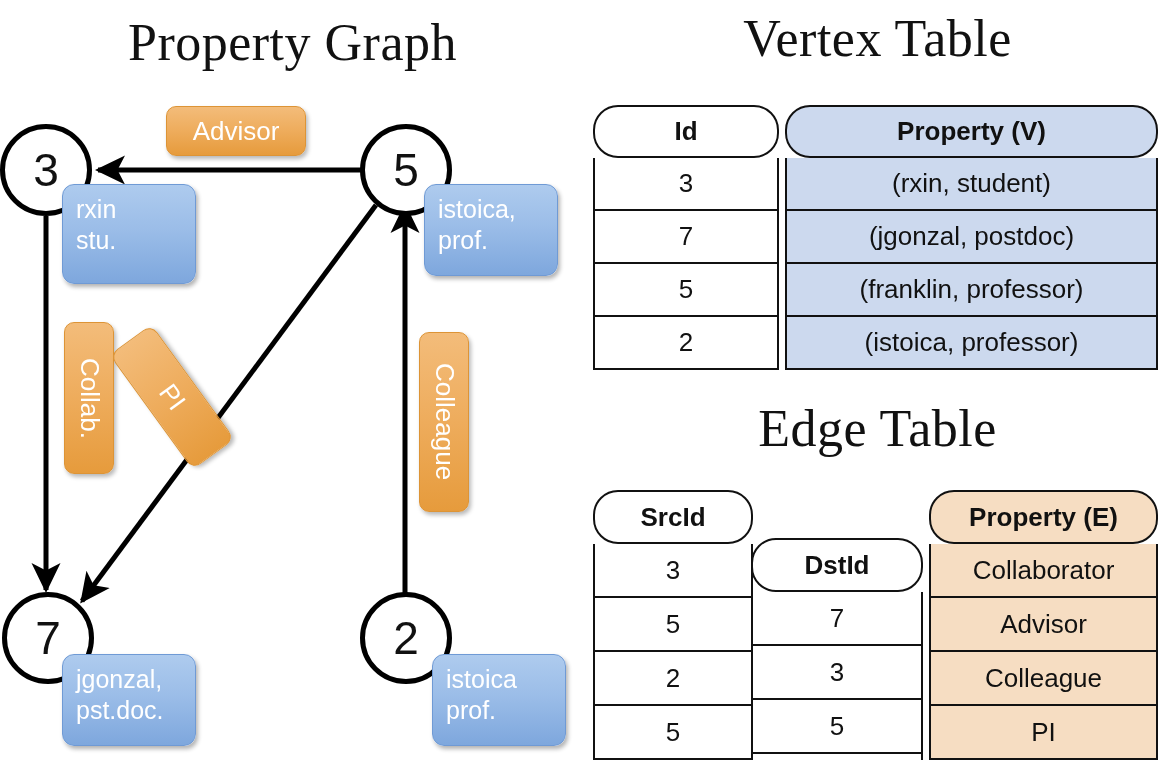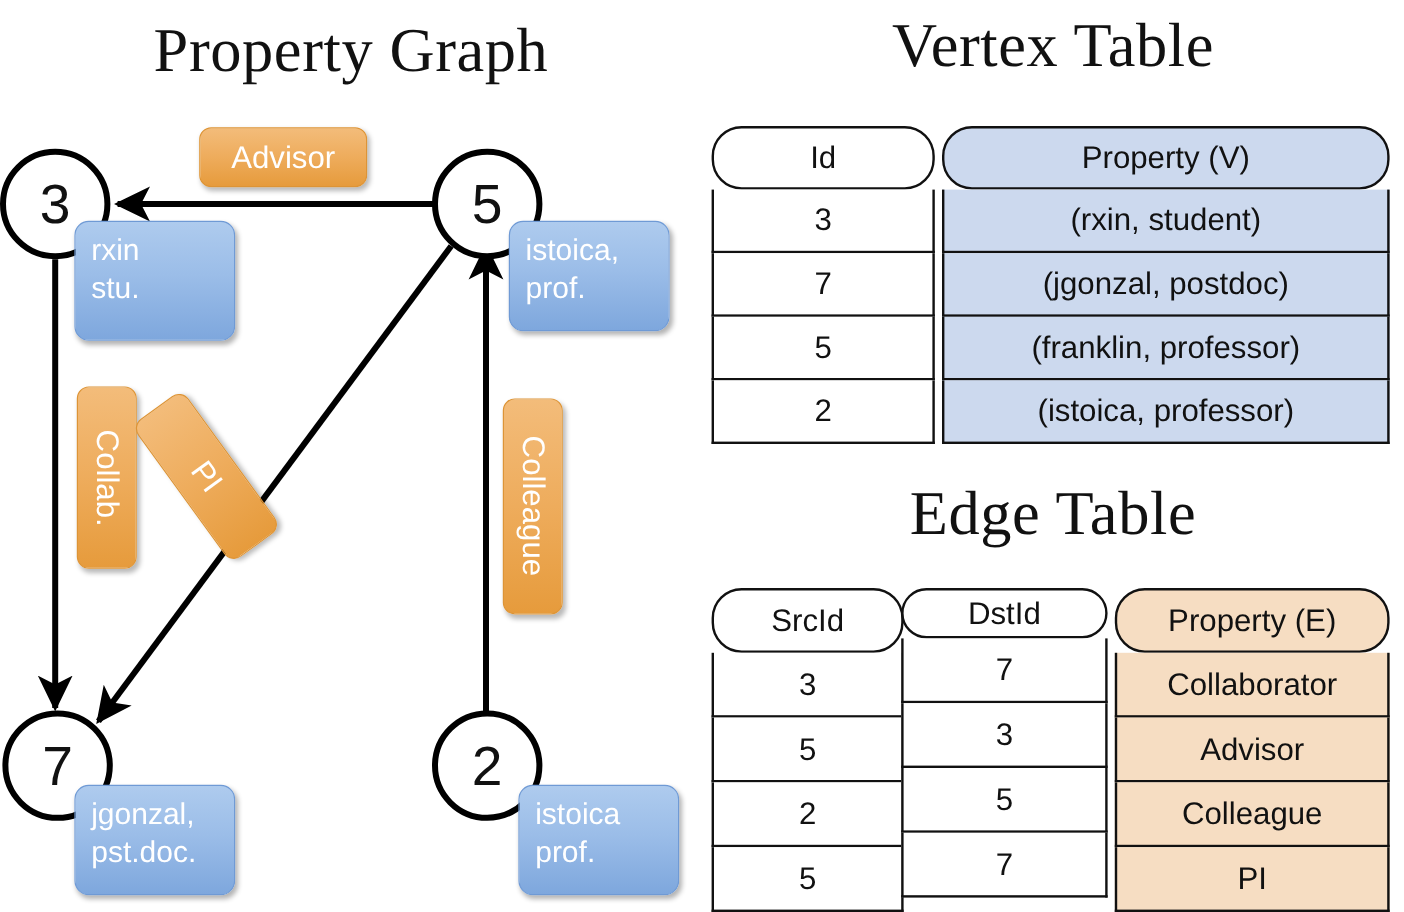--- a/index.html
+++ b/index.html
@@ -57,21 +57,21 @@
 
   
   .tbl{position:absolute;}
   .tcol{position:absolute;box-sizing:border-box;}
   .tcell{
     box-sizing:border-box;border:2px solid #111;
     display:flex;align-items:center;justify-content:center;
     font-size:26px;font-weight:300;color:#111;white-space:nowrap;
   }
   .tcell + .tcell{border-top:none;}
-  .tcell.hdr{font-weight:400;border-radius:25px;}
+  .tcell.hdr{font-weight:700;border-radius:25px;}
   .fill-blue{background:#ccd9ee;}
   .fill-peach{background:#f6ddc2;}
   .fill-white{background:#ffffff;}
 </style>
 </head>
 <body>
 
 <div class="page">
 
   <div class="title" id="title-property-graph">Property Graph</div>
@@ -171,21 +171,21 @@
 
     <div class="tcol" style="left:0px;top:0px;width:160px;">
       <div class="tcell hdr fill-white" style="height:54px;">SrcId</div>
       <div class="tcell fill-white" style="height:54px;">3</div>
       <div class="tcell fill-white" style="height:54px;">5</div>
       <div class="tcell fill-white" style="height:54px;">2</div>
       <div class="tcell fill-white" style="height:54px;">5</div>
     </div>
 
     <div class="tcol" style="left:158px;top:0px;width:172px;">
-      <div class="tcell hdr fill-white" style="height:42px;">DstId</div>
+      <div class="tcell hdr fill-white" style="height:54px;margin-top:48px;">DstId</div>
       <div class="tcell fill-white" style="height:54px;">7</div>
       <div class="tcell fill-white" style="height:54px;">3</div>
       <div class="tcell fill-white" style="height:54px;">5</div>
       <div class="tcell fill-white" style="height:54px;">7</div>
     </div>
 
     <div class="tcol" style="left:336px;top:0px;width:229px;">
       <div class="tcell hdr fill-peach" style="height:54px;">Property (E)</div>
       <div class="tcell fill-peach" style="height:54px;">Collaborator</div>
       <div class="tcell fill-peach" style="height:54px;">Advisor</div>

